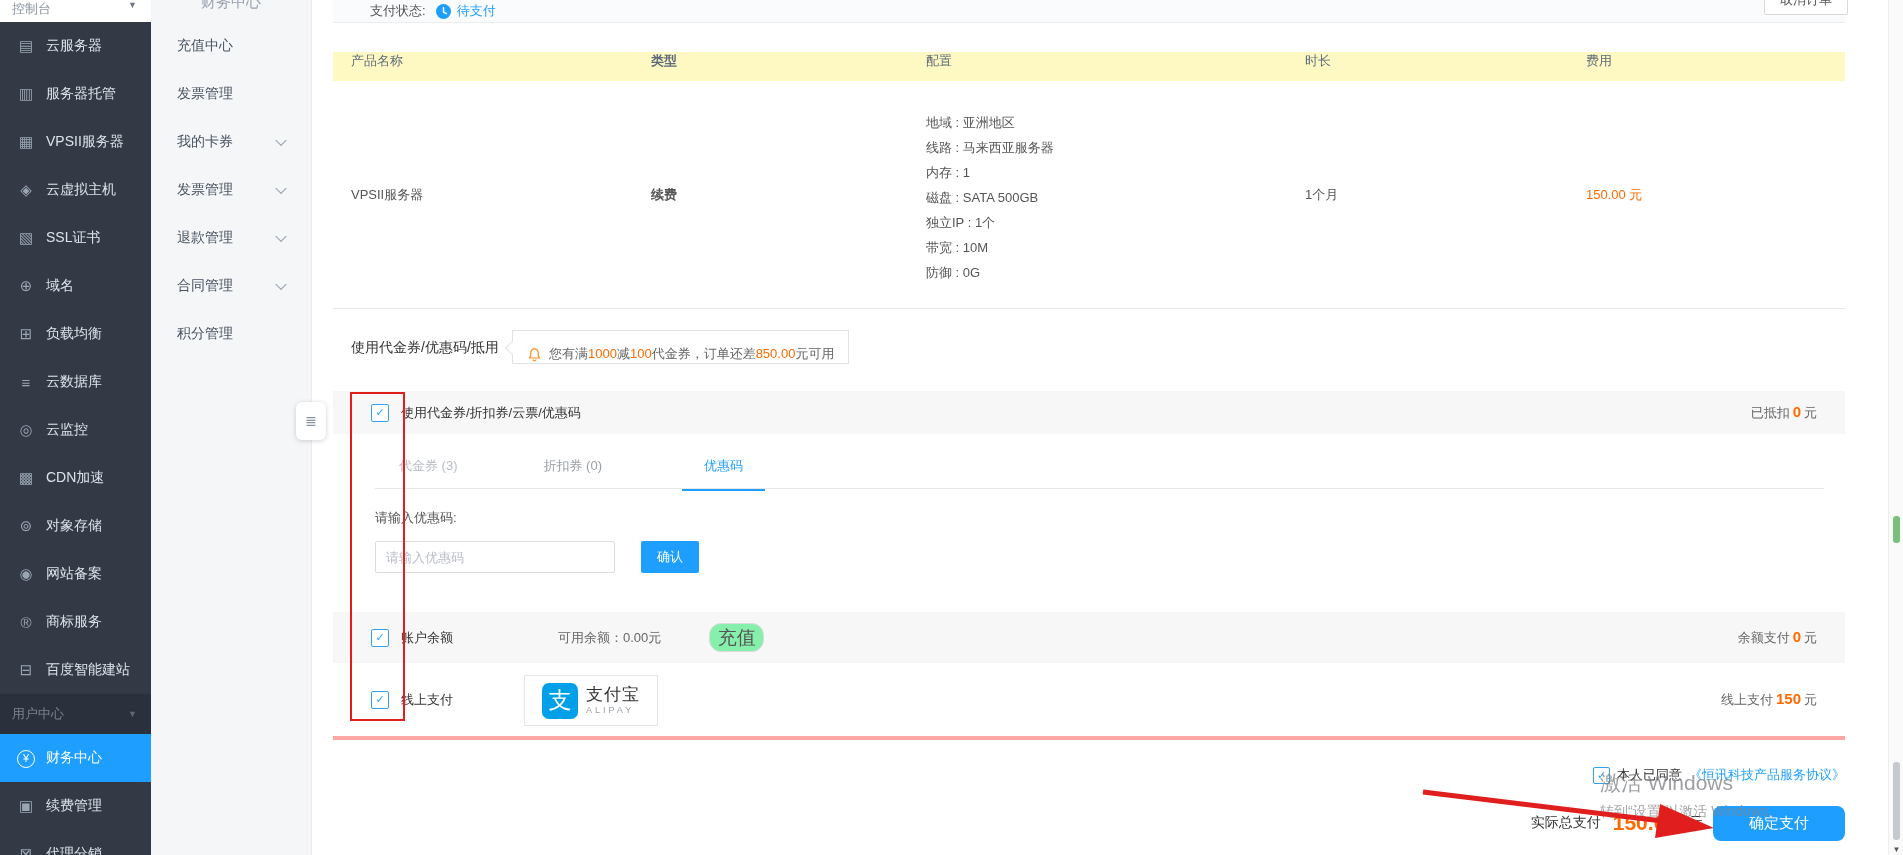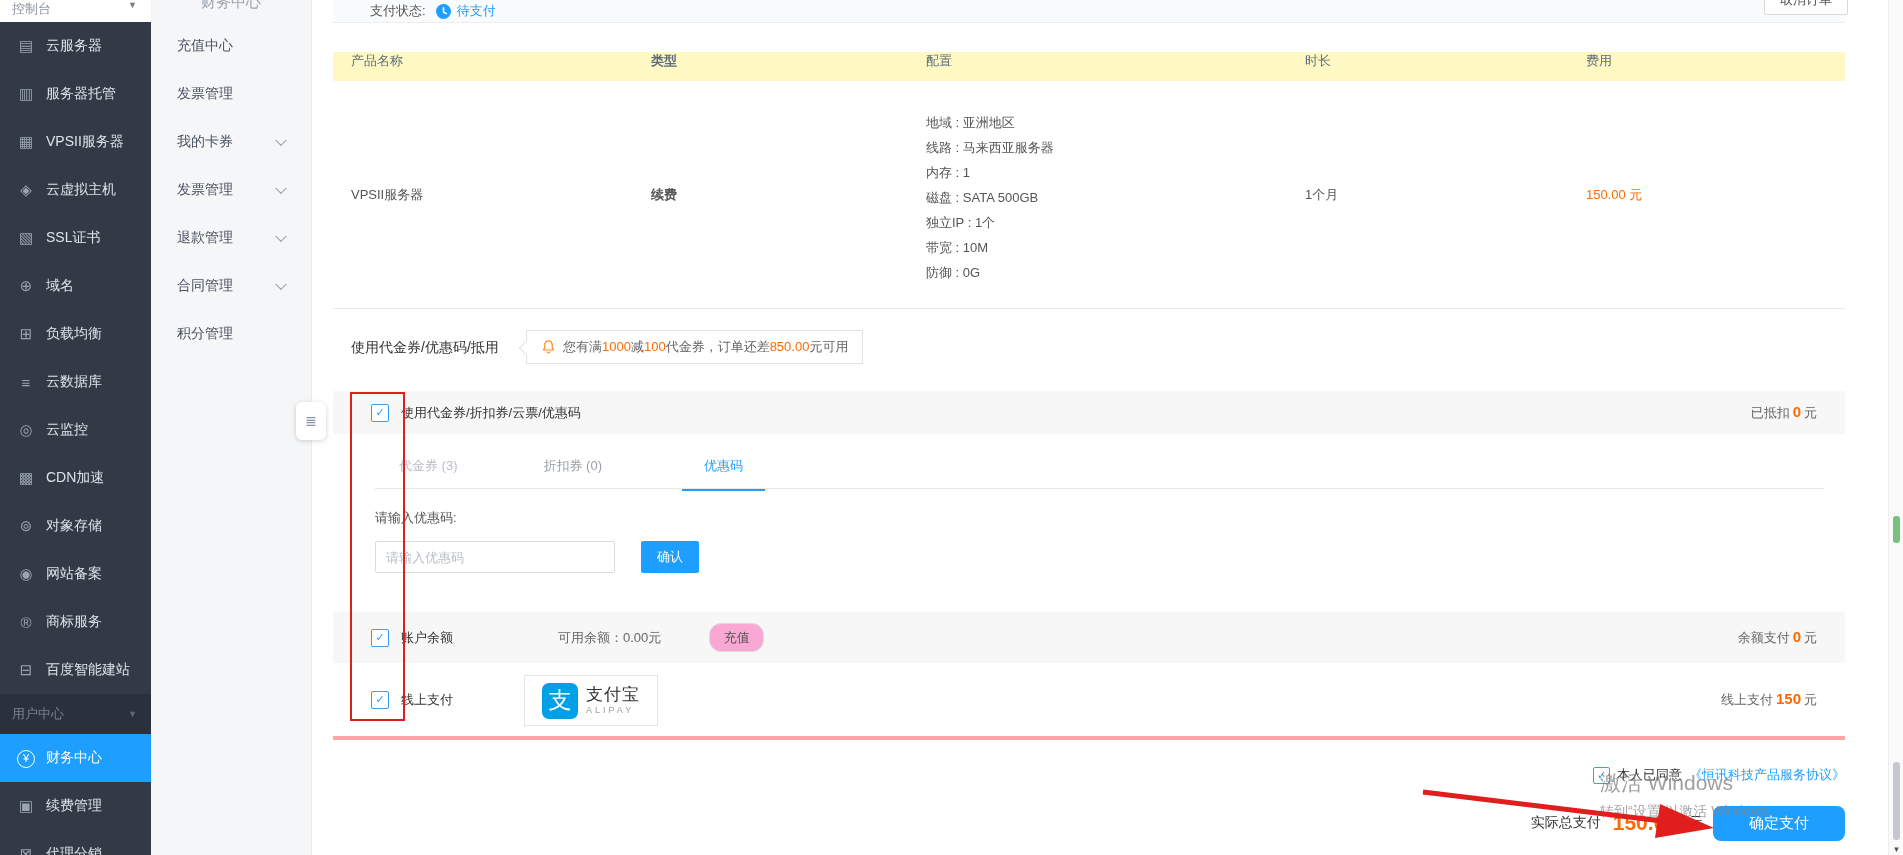--- a/index.html
+++ b/index.html
@@ -39,21 +39,21 @@
   .trow{position:absolute;left:21px;top:81px;width:1512px;height:227px;border-bottom:1px solid #e9e9e9;display:flex;align-items:center;font-size:13px;color:#555;}
   .c1{width:318px;padding-left:18px;box-sizing:border-box;flex:none;}
   .c2{width:275px;flex:none;font-weight:bold;}
   .c3{width:379px;flex:none;}
   .trow .c3{align-self:stretch;padding-top:29px;box-sizing:border-box;line-height:25px;}
   .c4{width:281px;flex:none;}
   .c5{flex:1;}
   .fee{color:#ff6a00;}
 
   .hint-label{position:absolute;left:39px;top:339px;font-size:14px;color:#333;}
-  .hint-box{position:absolute;left:214px;top:330px;height:34px;border:1px solid #e2e2e2;background:#fff;display:flex;align-items:center;gap:7px;padding:0 14px;font-size:13px;color:#666;box-sizing:border-box;}
+  .hint-box{position:absolute;left:200px;top:330px;height:34px;border:1px solid #e2e2e2;background:#fff;display:flex;align-items:flex-end;gap:7px;padding:0 14px;font-size:13px;color:#666;box-sizing:border-box;}
   .hint-box:before{content:"";position:absolute;left:-6px;top:12px;width:9px;height:9px;background:#fff;border-left:1px solid #e2e2e2;border-bottom:1px solid #e2e2e2;transform:rotate(45deg);}
   .onum{color:#ff6a00;}
 
   .panel-head{position:absolute;left:21px;top:391px;width:1512px;height:43px;background:#f7f7f7;display:flex;align-items:center;font-size:13px;color:#333;}
   .right-amt{margin-left:auto;padding-right:28px;color:#666;}
   .right-amt b{color:#ff6a00;font-size:15px;padding:0 3px;}
 
   .cb{width:16px;height:16px;border:1px solid #35a0f0;background:#fff;border-radius:2px;display:inline-flex;align-items:center;justify-content:center;flex:none;cursor:pointer;}
   .cb:after{content:"✓";color:#1e9fff;font-size:11px;font-weight:bold;line-height:1;}
   .cb.ml{margin-left:38px;margin-right:12px;}
@@ -64,21 +64,21 @@
   .tab.t2{margin-left:42px;}
   .tab.t3{margin-left:58px;color:#1e9fff;border-bottom:2px solid #1e9fff;}
 
   .code-label{position:absolute;left:63px;top:509px;font-size:13px;color:#555;}
   .code-input{position:absolute;left:63px;top:541px;width:240px;height:32px;border:1px solid #dcdcdc;border-radius:2px;padding:0 10px;font-size:13px;color:#333;box-sizing:border-box;outline:none;font-family:inherit;}
   .code-input::placeholder{color:#b9bec6;}
   .confirm-btn{position:absolute;left:329px;top:541px;width:58px;height:32px;background:#1e9fff;color:#fff;border:none;font-size:13px;border-radius:2px;cursor:pointer;font-family:inherit;}
 
   .balance-row{position:absolute;left:21px;top:612px;width:1512px;height:51px;background:#f7f7f7;display:flex;align-items:center;font-size:13px;color:#333;}
   .avail{margin-left:105px;color:#666;}
-  .recharge-btn{margin-left:48px;width:55px;height:29px;background:#f9a8d4;border:1px solid #dcdcdc;border-radius:12px;font-size:13px;color:#555;cursor:pointer;font-family:inherit;}
+  .recharge-btn{margin-left:48px;width:55px;height:29px;background:#86efac;border:1px solid #dcdcdc;border-radius:12px;font-size:19px;color:#555;cursor:pointer;font-family:inherit;}
   .online-row{position:absolute;left:21px;top:663px;width:1512px;height:77px;border-bottom:4px solid #fca5a5;display:flex;align-items:center;font-size:13px;color:#333;box-sizing:border-box;}
 
   .ali-box{position:absolute;left:212px;top:675px;width:134px;height:51px;border:1px solid #e5e5e5;background:#fff;display:flex;align-items:center;justify-content:center;gap:8px;box-sizing:border-box;}
   .ali-logo{width:36px;height:36px;background:#00a0e9;border-radius:7px;color:#fff;font-size:23px;display:flex;align-items:center;justify-content:center;}
   .ali-zh{font-size:17px;color:#333;letter-spacing:1px;line-height:1.1;}
   .ali-en{font-size:9px;color:#9aa0a6;letter-spacing:3px;}
 
   .agree{position:absolute;right:58px;top:766px;display:flex;align-items:center;gap:7px;font-size:13px;color:#333;z-index:10;}
   .agree .cb{width:15px;height:15px;}
   .agree a{color:#1e9fff;text-decoration:none;cursor:pointer;}

